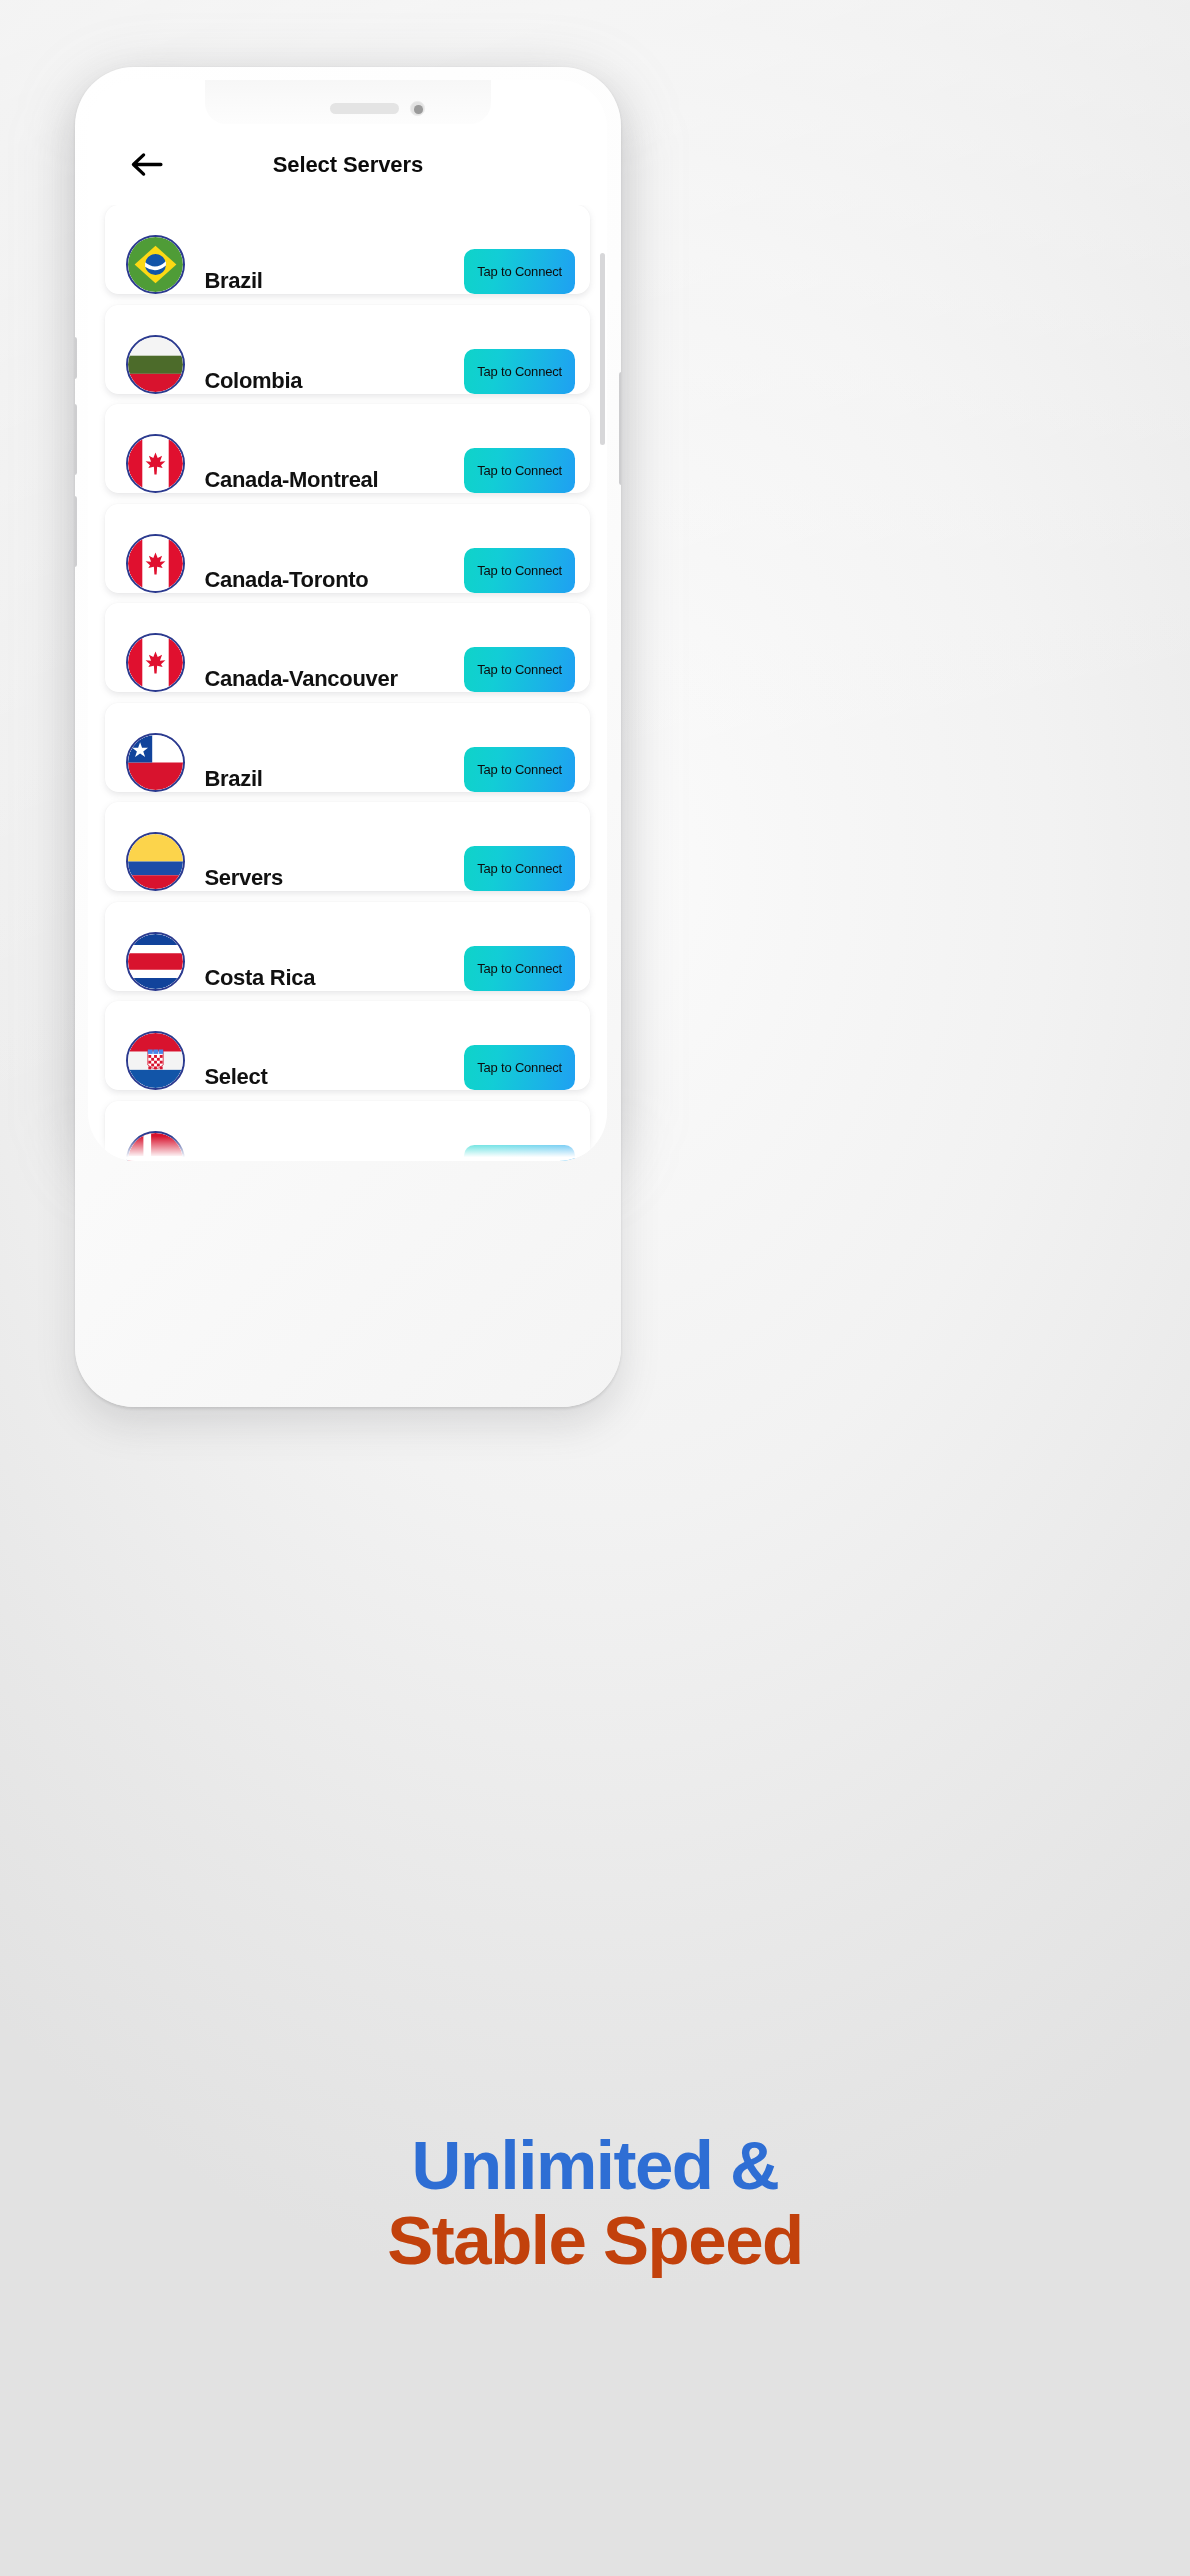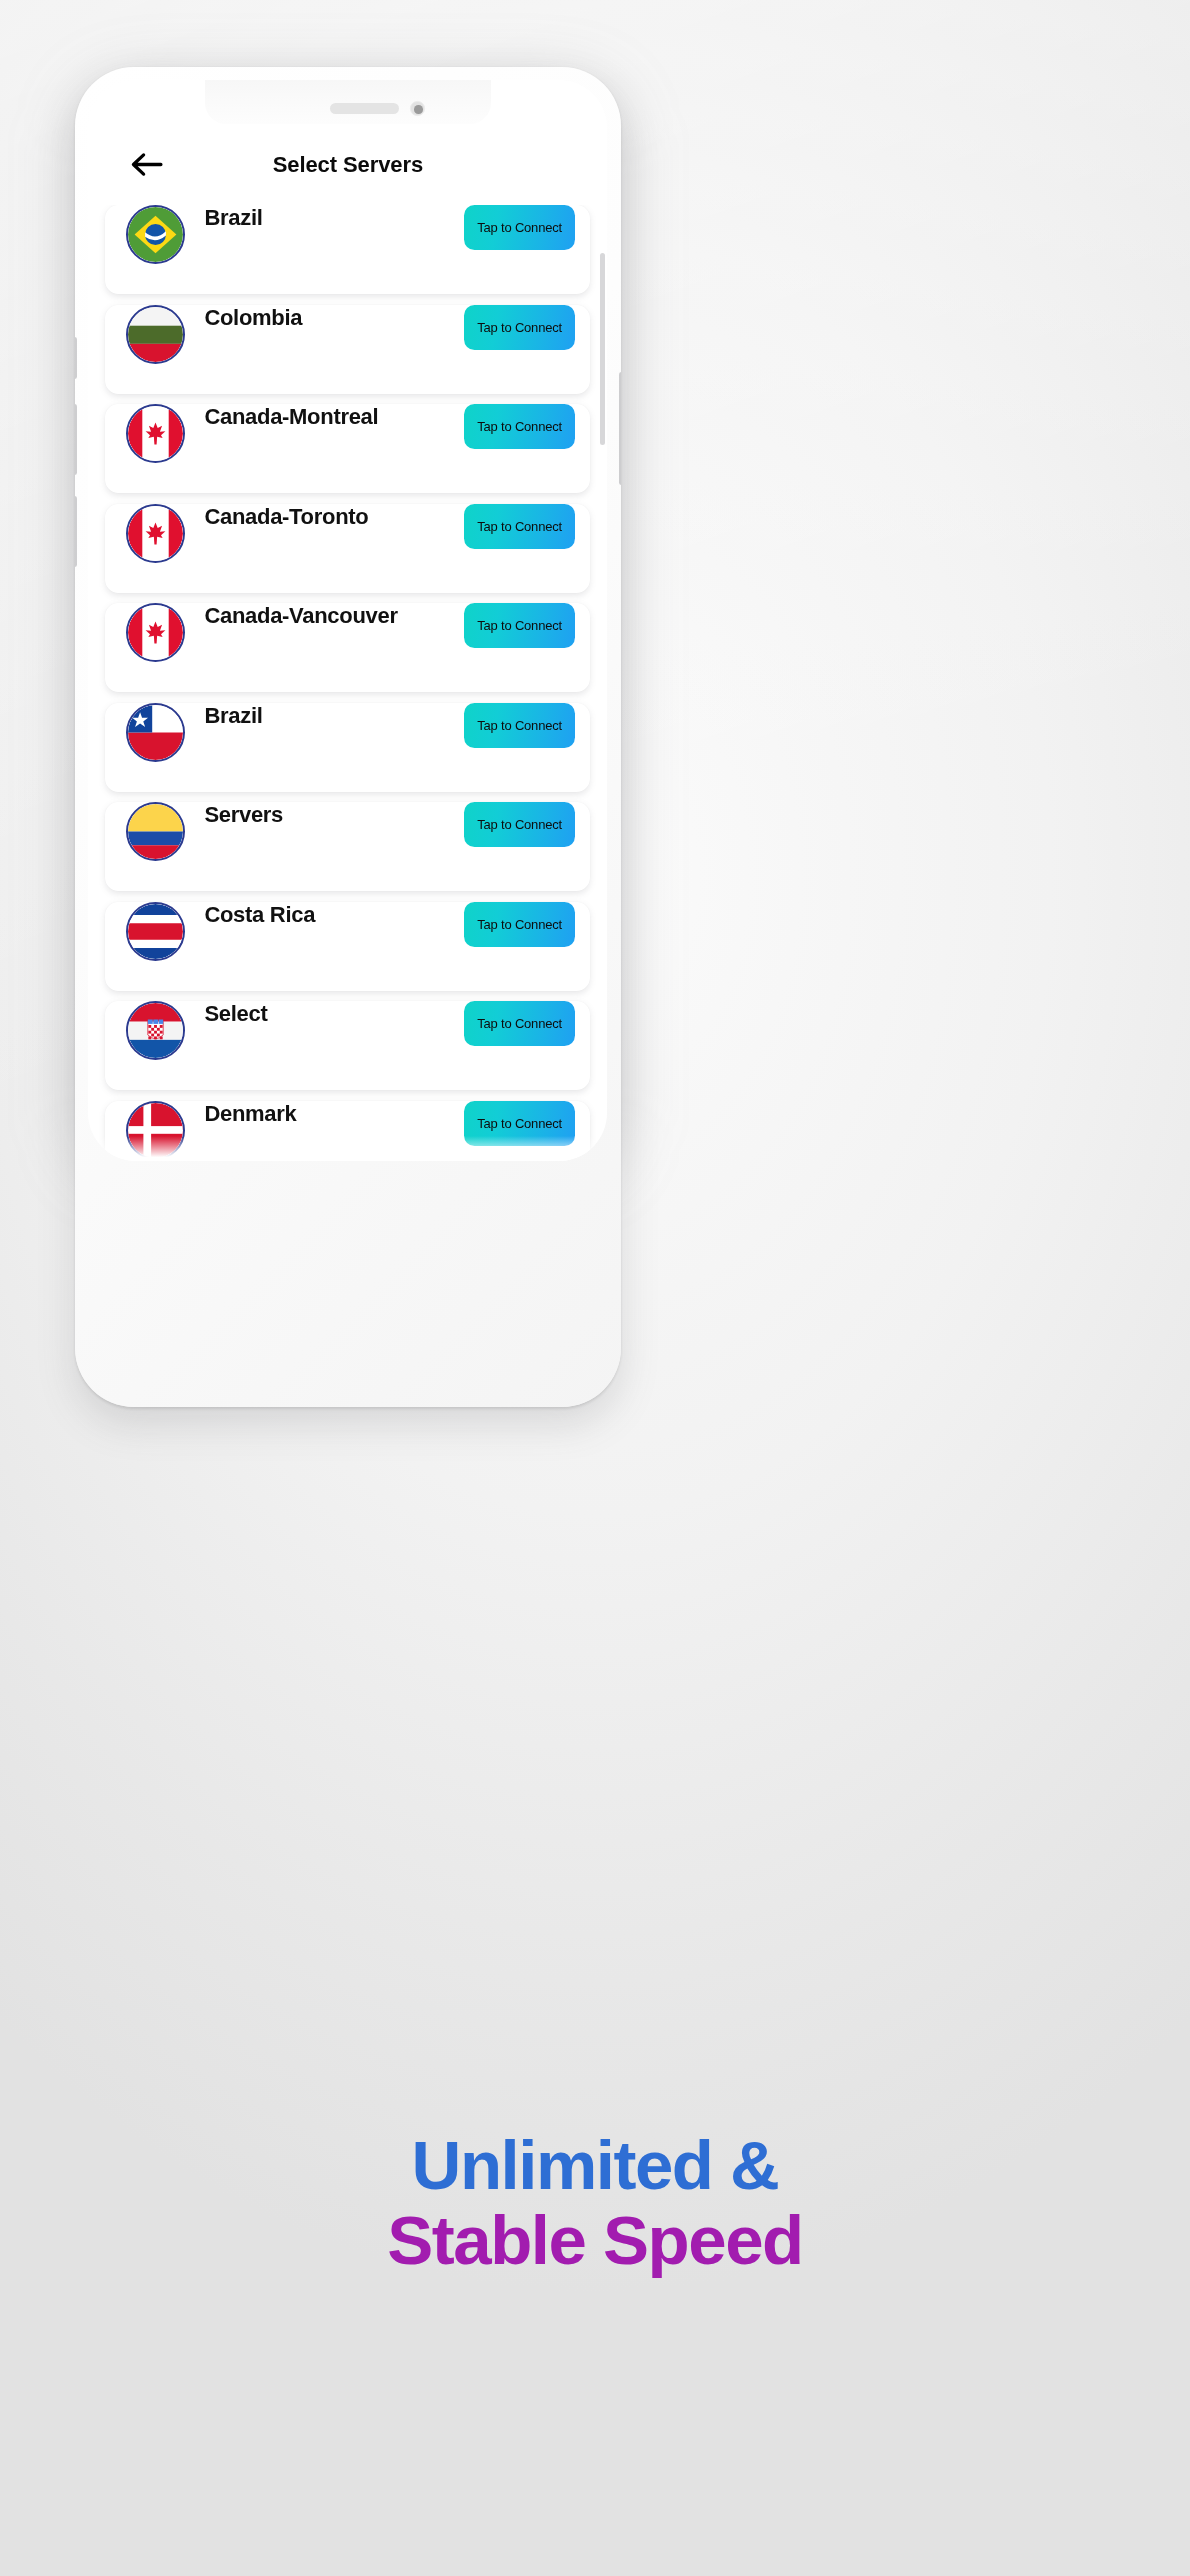--- a/index.html
+++ b/index.html
@@ -174,21 +174,21 @@
   }
 
   .server-row {
     position: relative;
     height: 89px;
     margin-bottom: 10.5px;
     border-radius: 13.4px;
     background: #ffffff;
     box-shadow: 0 2.9px 6.7px rgba(120,120,125,0.16), 0 0 0 0.5px rgba(0,0,0,0.015);
     display: flex;
-    align-items: flex-start;
+    align-items: flex-end;
     padding: 0 15.3px 0 21px;
   }
 
   .flag {
     position: relative;
     width: 59px;
     height: 59px;
     border-radius: 50%;
     border: 2.9px solid #2b3a8f;
     overflow: hidden;
@@ -262,21 +262,21 @@
   #tagline-line1 {
     font-size: 69px;
     font-weight: 700;
     color: #2e6ed4;
     letter-spacing: -1.5px;
     line-height: 1.06;
   }
   #tagline-line2 {
     font-size: 69px;
     font-weight: 700;
-    color: #a21caf;
+    color: #c2410c;
     letter-spacing: -1.5px;
     line-height: 1.14;
   }
 </style>
 </head>
 <body>
 
 <div id="backdrop"></div>
 
 <div id="phone-wrap">

